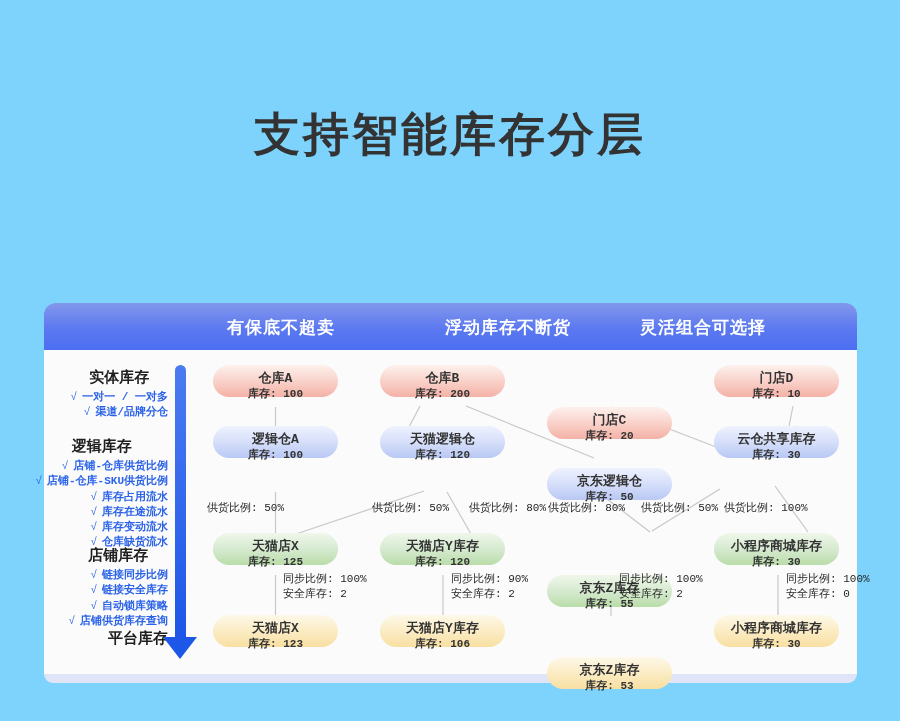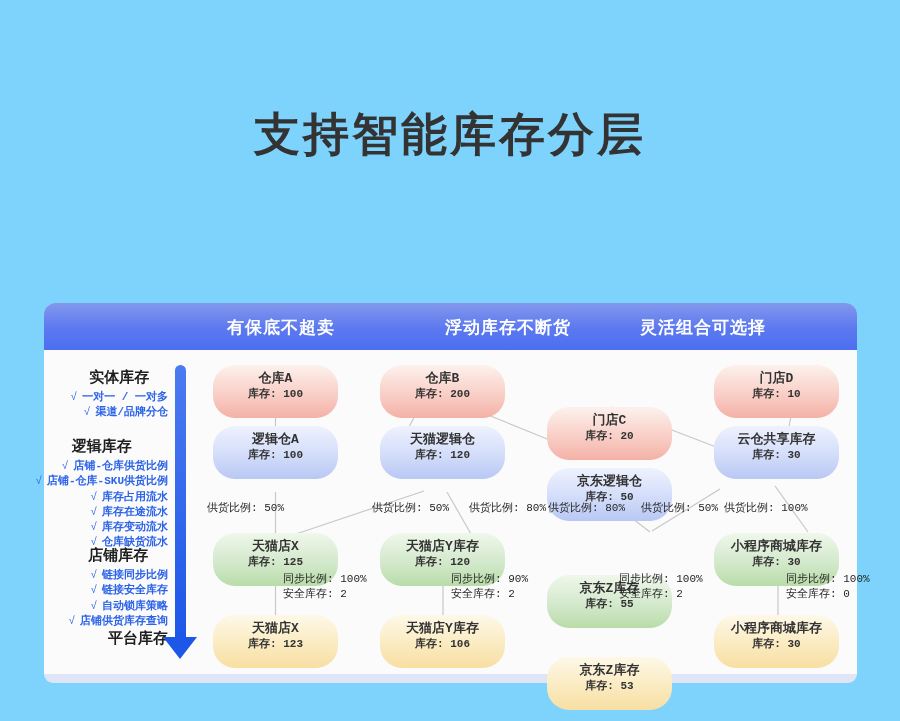--- a/index.html
+++ b/index.html
@@ -25,21 +25,21 @@
   .sb-h { font-size:15px; font-weight:700; color:#1f1f1f; line-height:18px; margin-bottom:2px;text-align:center; }
   .sb-i { font-size:11px; font-weight:700; color:#2b63e8; line-height:15.3px; }
   .sb-i .chk { margin-right:5px; font-weight:400; }
   .g1 { top:370px; } .g2 { top:439px; } .g3 { top:548px; } .g4 { top:631px; }
   
   .arrow-bar { position:absolute; left:175px; top:365px; width:11px; height:273px;
     background:linear-gradient(180deg,#4c7bf0 0%,#1d57e8 100%); border-radius:6px 6px 0 0; }
   .arrow-head { position:absolute; left:163px; top:637px; width:0; height:0;
     border-left:17px solid transparent; border-right:17px solid transparent; border-top:22px solid #1d57e8; }
   
-  .node { position:absolute; width:125px; height:53px; border-radius:22px; text-align:center; padding-top:5px; }
+  .node { position:absolute; width:125px; height:32px; border-radius:22px; text-align:center; padding-top:5px; }
   .node .nt { font-size:13px; font-weight:700; color:#333333; line-height:17px; white-space:nowrap; }
   .node .ns { font-size:11px; font-weight:600; color:#333333; line-height:15px; white-space:nowrap; }
   .r1 { top:365px; } .r2 { top:426px; } .r3 { top:533px; } .r4 { top:615px; }
   .c1 { left:213px; } .c2 { left:380px; } .c3 { left:547px;margin-top:42px; } .c4 { left:714px; }
   .pink   { background:linear-gradient(180deg,#fdf1ed 0%,#f9d2ca 50%,#f4b1a6 100%); }
   .blue   { background:linear-gradient(180deg,#eef2fe 0%,#d6dffa 50%,#b8c8f4 100%); }
   .green  { background:linear-gradient(180deg,#eff7ea 0%,#d6ead0 50%,#b9dca8 100%); }
   .yellow { background:linear-gradient(180deg,#fdf8e8 0%,#fbecc4 50%,#f8dfa2 100%); }
   
   .edges-svg { position:absolute; left:0; top:0; }

